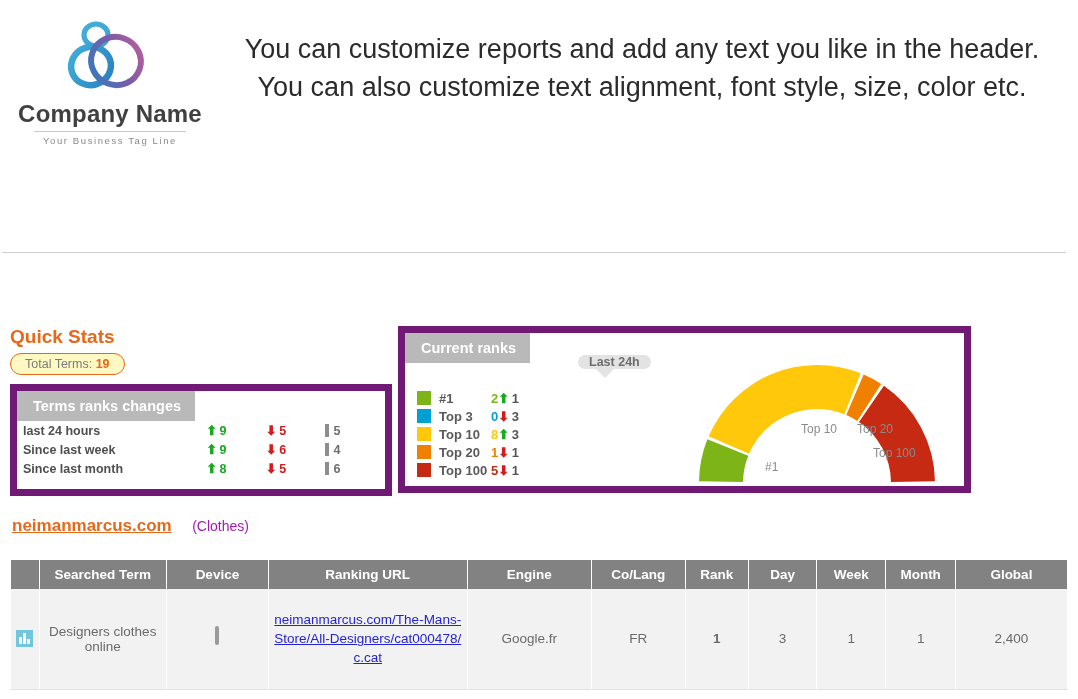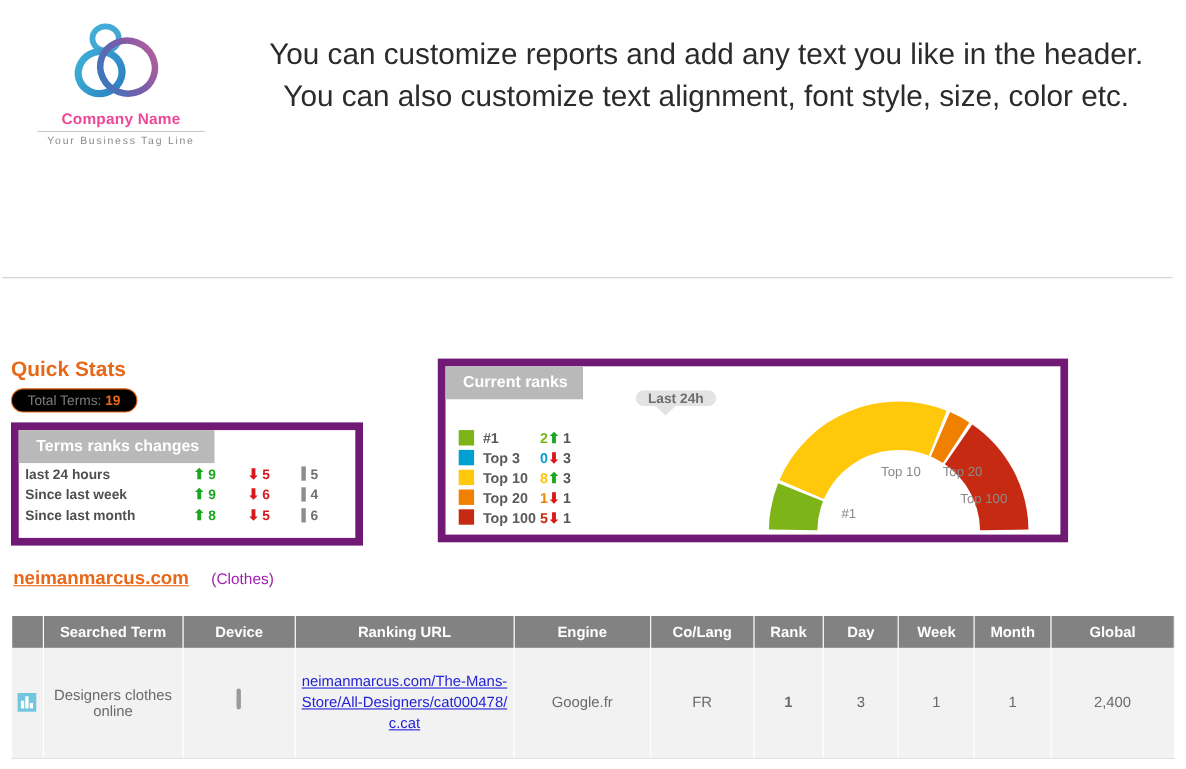--- a/index.html
+++ b/index.html
@@ -10,52 +10,52 @@
     font-family:"Liberation Sans", sans-serif;
     color:#4a4a4a;
     overflow:hidden;
     position:relative;
   }
 
   
   .header { display:flex; align-items:flex-start; padding:8px 0 0 0; height:250px; }
   .logo-block { width:220px; flex:0 0 220px; text-align:center; padding-top:8px; }
   .logo-mark { width:110px; height:82px; margin:0 auto; position:relative; }
-  .logo-name { font-size:14px; font-weight:bold; color:#ec4899; margin-top:2px; letter-spacing:.2px; font-family:"Liberation Sans", sans-serif; }
+  .logo-name { font-size:24px; font-weight:bold; color:#404040; margin-top:2px; letter-spacing:.2px; font-family:"Liberation Sans", sans-serif; }
   .logo-rule { width:152px; height:1px; background:#c9c9c9; margin:3px auto 3px auto; }
   .logo-tag { font-size:9.5px; color:#8a8a8a; letter-spacing:1.6px; }
 
   .header-text {
     flex:1; padding:22px 22px 0 8px;
     font-size:27px; line-height:38px; color:#2b2b2b; text-align:center;
     font-family:"Liberation Sans", sans-serif; font-weight:400;
   }
 
   .divider { position:absolute; left:2px; top:252px; width:1064px; height:1px; background:#cfcfcf; }
 
   
   .stats-row { position:absolute; left:0; top:326px; width:1078px; height:172px; }
 
   .qs-title { position:absolute; left:10px; top:0px; font-size:19px; font-weight:bold; color:#e8681a; }
   .qs-pill {
     position:absolute; left:10px; top:27px;
     border:1.5px solid #e8681a; border-radius:16px;
-    padding:3px 14px; font-size:12.5px; color:#7b7b7b; background:#000000;
+    padding:3px 14px; font-size:12.5px; color:#7b7b7b; background:#fef9c3;
     white-space:nowrap;
   }
   .qs-pill b { color:#e8681a; }
 
   .panel { position:absolute; background:#fff; border:7px solid #701a75; }
   .panel-head {
     background:#b9b9b9; color:#fff; font-weight:bold; font-size:14.5px;
     padding:7px 14px 7px 16px; display:inline-block;
   }
 
   
-  .trc { left:10px; top:58px; width:320px; height:112px; }
+  .trc { left:10px; top:58px; width:382px; height:112px; }
   .trc table { width:100%; border-collapse:collapse; }
   .trc td { font-size:12.5px; padding:2px 0;margin-left:48px; }
   .trc .lbl { font-weight:bold; color:#4f4f4f; padding-left:6px; width:196px; }
   .trc .c { width:62px; text-align:left; }
   .trc .c2 { width:62px; text-align:left; }
   .trc .c3 { width:62px; text-align:left; }
   .up { color:#1aa821; font-weight:bold; }
   .down { color:#d7191c; font-weight:bold; }
   .flat { color:#6f6f6f; font-weight:bold; }
   .arrow-up, .arrow-dn { display:inline-block; width:10px; text-align:center; font-size:13px; }

